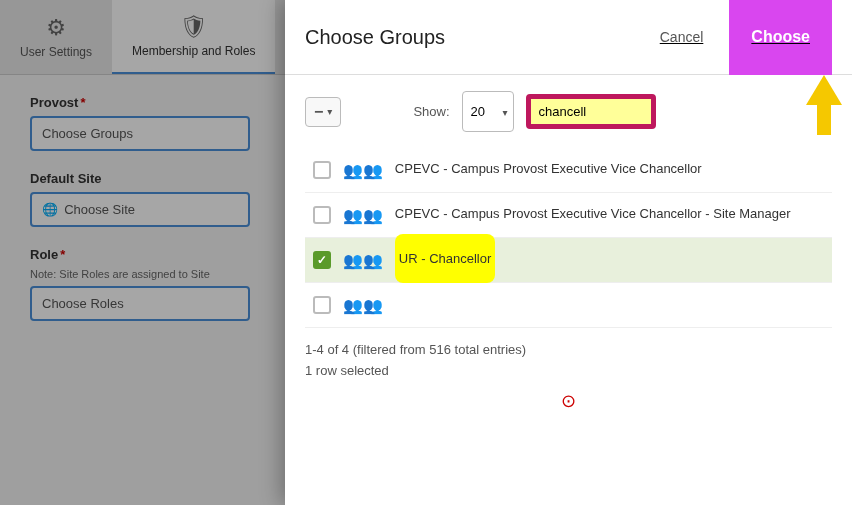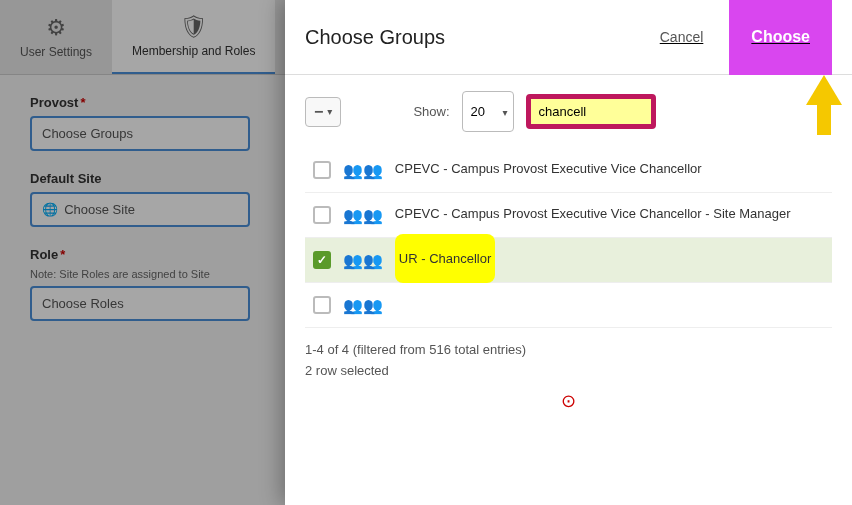--- a/index.html
+++ b/index.html
@@ -401,18 +401,18 @@
           <span class="group-icon">👥👥</span>
         </div>
       </div>
 
     <div class="footer-text">
       <div>
         <span>1-4 of 4</span>
         <span> </span>
         <span>(filtered from 516 total entries)</span>
       </div>
-      <div>2 row selected</div>
+      <div>1 row selected</div>
     </div>
 
     <div class="pagination-dots">⊙</div>
   </div>
 </div>
 
 </body></html>

